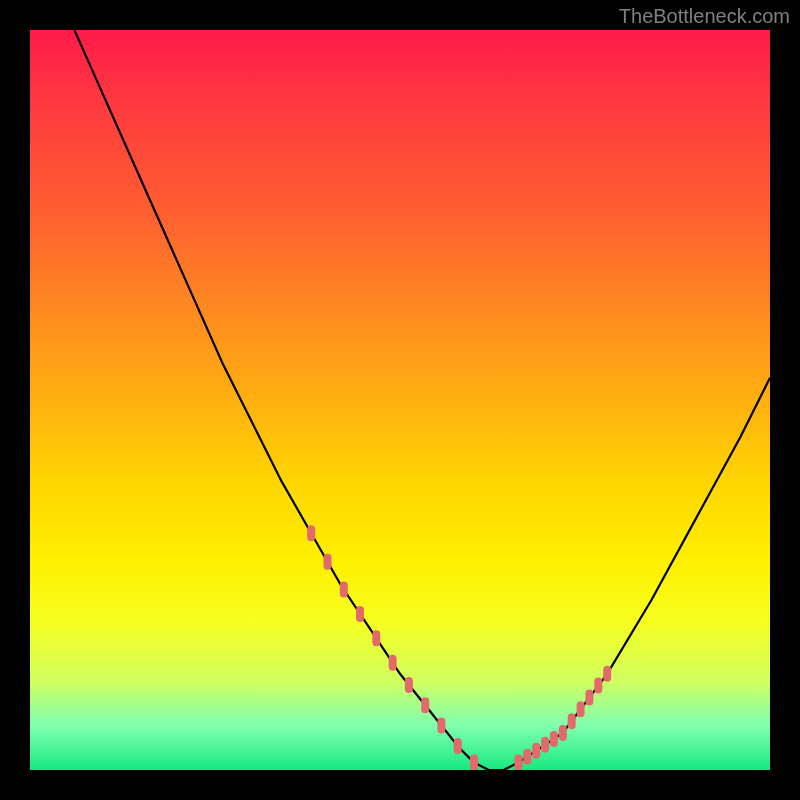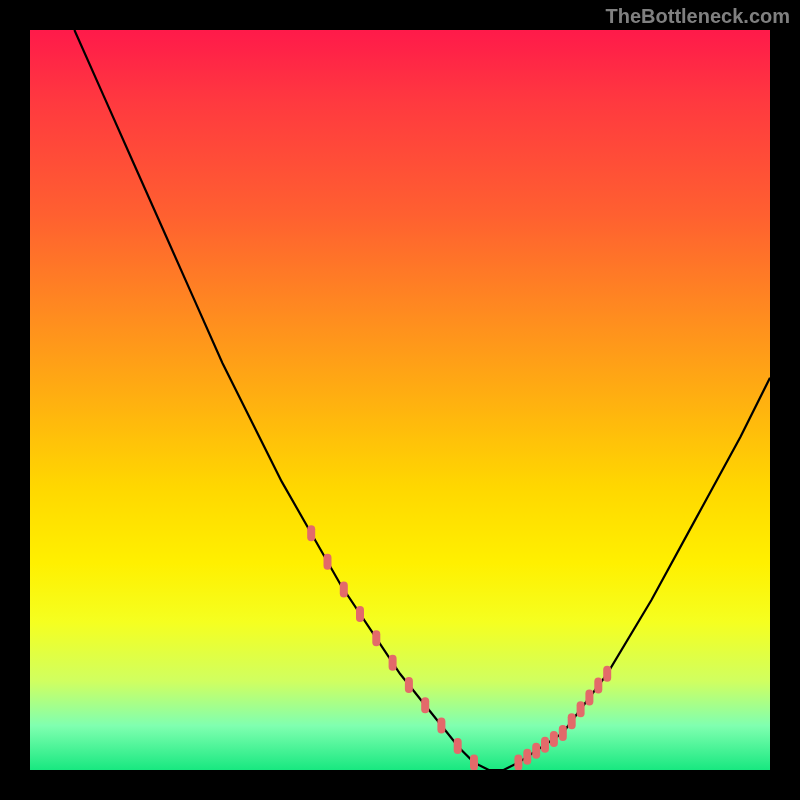--- a/index.html
+++ b/index.html
@@ -35,21 +35,21 @@
       #d0ff60 88%,
       #80ffb0 94%,
       #18e880 100%);
   }
   .watermark {
     position: absolute;
     top: 5px;
     right: 10px;
     color: #808080;
     font-size: 20px;
-    font-weight: bold;
+    font-weight: normal;
     z-index: 10;
   }
   svg.curve {
     position: absolute;
     left: 0;
     top: 0;
     width: 740px;
     height: 740px;
   }
 </style>

